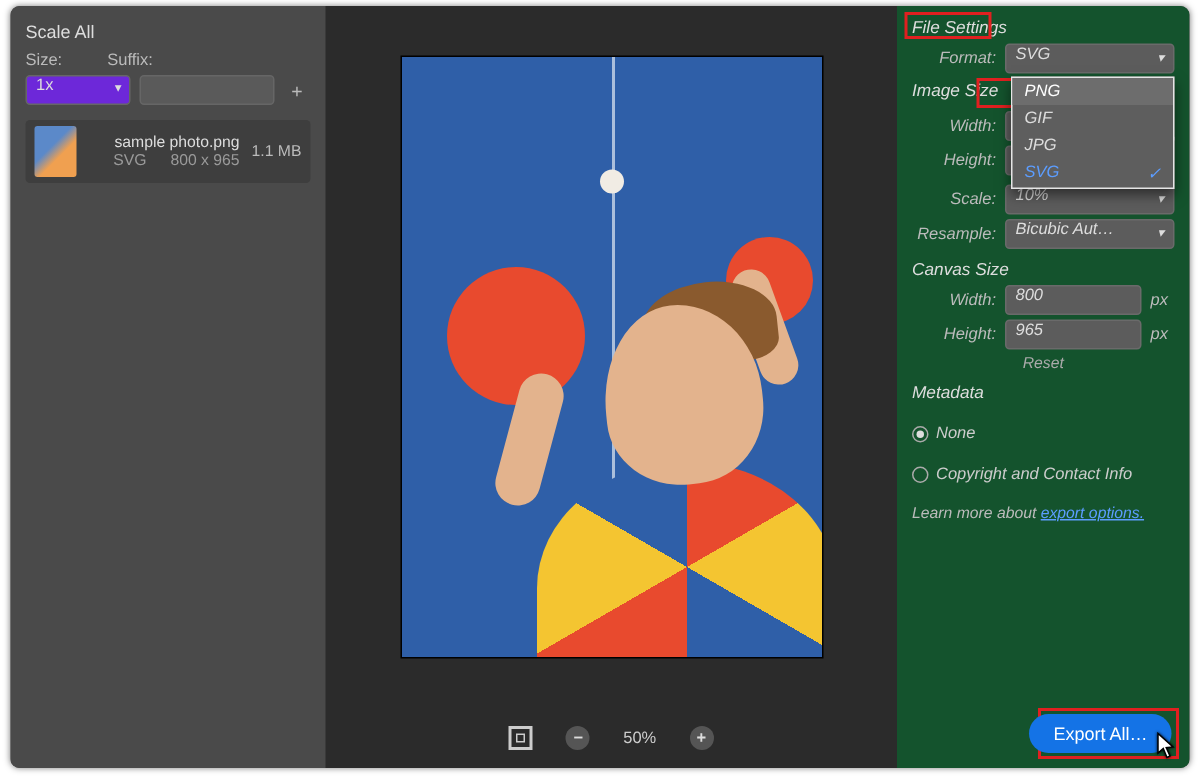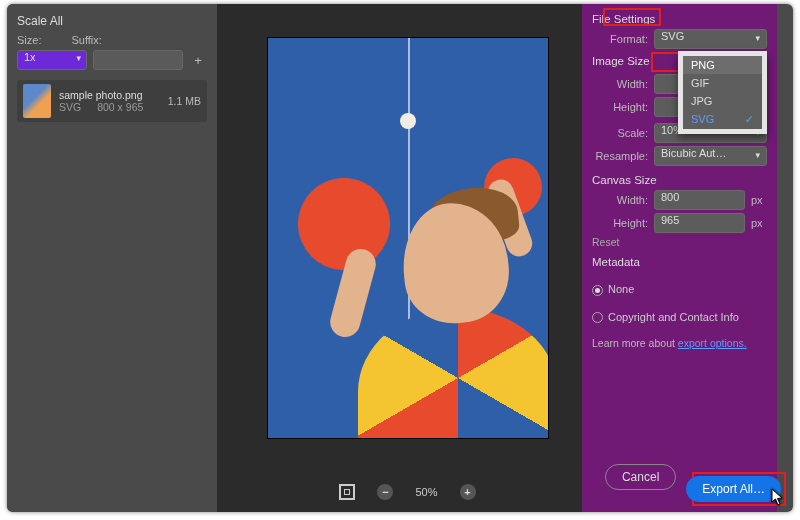--- a/index.html
+++ b/index.html
@@ -10,21 +10,21 @@
   .left { position: absolute; left: 0; top: 0; width: 210px; height: 100%; background: #4a4a4a; padding: 10px 10px; }
   .left h4 { font-size: 12px; font-weight: 500; color: #ddd; margin-bottom: 6px; }
   .scale-row { display: flex; align-items: center; font-size: 11px; color: #bbb; gap: 30px; margin-bottom: 4px; }
   .scale-inputs { display: flex; align-items: center; gap: 6px; margin-bottom: 10px; }
   .select1x { width: 70px; height: 20px; background: #6d28d9; border: 1px solid #666; border-radius: 3px; color: #ddd; font-size: 11px; padding-left: 6px; position: relative; }
   .select1x::after { content: "▾"; position: absolute; right: 5px; top: 2px; font-size: 9px; }
   .suffix-bar { flex: 1; height: 20px; background: #5a5a5a; border: 1px solid #666; border-radius: 3px; }
   .plus-btn { width: 18px; text-align: center; color: #bbb; font-size: 13px; }
   .asset-row { display: flex; align-items: center; background: #3e3e3e; padding: 4px 6px; border-radius: 3px; gap: 8px; }
   .thumb { width: 28px; height: 34px; background: linear-gradient(135deg,#5b89c9 40%,#f0a050 60%); border-radius: 2px; }
-  .asset-meta { flex: 1; display: flex; flex-direction: column; font-size: 10.5px; color: #ccc; }
+  .asset-meta { flex: 1; display: flex; flex-direction: column; font-size: 10.5px; color: #ccc; align-items: flex-end; }
   .asset-meta .name { color: #ddd; }
   .asset-meta .dim { display: flex; gap: 16px; color: #9a9a9a; }
   .asset-size { font-size: 10.5px; color: #bbb; }
 
   
   .center { position: absolute; left: 210px; top: 0; right: 195px; bottom: 0; background: #2b2b2b; display: flex; flex-direction: column; align-items: center; }
   .canvas-wrap { flex: 1; display: flex; align-items: center; justify-content: center; width: 100%; }
   .canvas { width: 280px; height: 400px; background: #2f5fa8; position: relative; overflow: hidden; box-shadow: 0 0 0 1px #000; }
   
   .ball { position: absolute; top: 75px; left: 132px; width: 16px; height: 16px; border-radius: 50%; background: #f1ece4; }
@@ -37,38 +37,38 @@
   .arm-r { position: absolute; top: 140px; right: 25px; width: 26px; height: 80px; background: #e3b38d; border-radius: 13px; transform: rotate(-20deg); }
   .vline { position: absolute; top: 0; bottom: 0; left: 140px; width: 2px; background: rgba(255,255,255,.6); }
 
   .zoombar { height: 40px; display: flex; align-items: center; gap: 22px; color: #ccc; font-size: 11px; }
   .zicon { width: 16px; height: 16px; display: inline-block; }
   .crop { border: 2px solid #ccc; position: relative; }
   .crop::after { content: ""; position: absolute; inset: 3px; border: 1px solid #ccc; }
   .circle-btn { width: 16px; height: 16px; border-radius: 50%; background: #555; color: #ddd; display: flex; align-items: center; justify-content: center; font-size: 11px; font-weight: bold; }
 
   
-  .right { position: absolute; right: 16px; top: 0; width: 195px; height: 100%; background: #701a75; padding: 6px 10px 10px; font-size: 11px; color: #ccc; }
+  .right { position: absolute; right: 0; top: 0; width: 195px; height: 100%; background: #14532d; padding: 6px 10px 10px; font-size: 11px; color: #ccc; font-style: italic; }
   .section-title { font-size: 11.5px; color: #ddd; margin: 3px 0 4px; }
   .red-box { position: absolute; border: 2px solid #e02020; pointer-events: none; }
   .fs-red { top: 4px; left: 596px; width: 58px; height: 18px; }
   .drop-red { top: 48px; left: 644px; width: 108px; height: 20px; }
   .row { display: flex; align-items: center; margin: 3px 0; gap: 6px; }
   .row label { width: 56px; text-align: right; color: #bbb; }
   .sel, .inp { height: 20px; background: #5c5c5c; border: 1px solid #6a6a6a; border-radius: 3px; color: #ddd; padding: 0 6px; position: relative; font-size: 11px; flex: 1; }
   .sel .caret { position: absolute; right: 6px; top: 3px; font-size: 9px; }
   .unit { width: 16px; color: #bbb; }
   .link-ico { width: 12px; height: 30px; display: flex; align-items: center; justify-content: center; color: #bbb; }
-  .dropdown { position: absolute; top: 47px; right: 10px; width: 89px; background: #5e5e5e; border: 5px solid #e5e5e5; box-shadow: 0 4px 8px rgba(0,0,0,.5); z-index: 20; }
+  .dropdown { position: absolute; top: 47px; right: 10px; width: 109px; background: #5e5e5e; border: 1px solid #e5e5e5; box-shadow: 0 4px 8px rgba(0,0,0,.5); z-index: 20; }
   .dropdown div { padding: 3px 8px; font-size: 11px; color: #ddd; }
   .dropdown .hi { background: #6d6d6d; color: #fff; }
   .dropdown .sel-opt { color: #5c9dff; display: flex; justify-content: space-between; }
   .radio { width: 11px; height: 11px; border: 1px solid #aaa; border-radius: 50%; display: inline-block; margin-right: 5px; vertical-align: middle; position: relative; }
   .radio.checked::after { content: ""; position: absolute; inset: 2px; border-radius: 50%; background: #ddd; }
-  .reset { text-align: left; font-size: 10.5px; color: #aaa; margin-top: 2px; }
+  .reset { text-align: center; font-size: 10.5px; color: #aaa; margin-top: 2px; }
   .learn { font-size: 10.5px; color: #bbb; margin-top: 10px; }
   .learn a { color: #5c9dff; text-decoration: underline; }
 
   
   .btn-row { position: absolute; right: 12px; bottom: 10px; display: flex; gap: 10px; align-items: center; }
   .btn { height: 26px; padding: 0 16px; border-radius: 13px; font-size: 12px; display: flex; align-items: center; }
   .btn-cancel { border: 1px solid #888; background: transparent; color: #ddd; }
   .btn-export { background: #1473e6; color: #fff; font-weight: 500; position: relative; margin-top: 24px; }
   .export-red { right: 7px; bottom: 6px; width: 94px; height: 34px; }
   .cursor { position: absolute; right: 8px; bottom: 6px; width: 14px; height: 18px; z-index: 30; }
@@ -194,21 +194,20 @@
     <div class="learn">
       <span>Learn more about </span><a>export options.</a>
     </div>
   </div>
 
   <div class="red-box fs-red"></div>
   <div class="red-box drop-red"></div>
   <div class="red-box export-red"></div>
 
   <div class="btn-row">
-    <div class="btn btn-cancel">Cancel</div>
     <div class="btn btn-export">Export All…</div>
   </div>
 
   <div class="cursor">
     <svg viewBox="0 0 14 18">
         <path d="M1 1 L1 14 L4.5 11 L7 17 L9 16 L6.5 10.5 L11 10 Z" fill="#fff" stroke="#000" stroke-width="1"></path>
       </svg>
   </div>
 
 </div>

